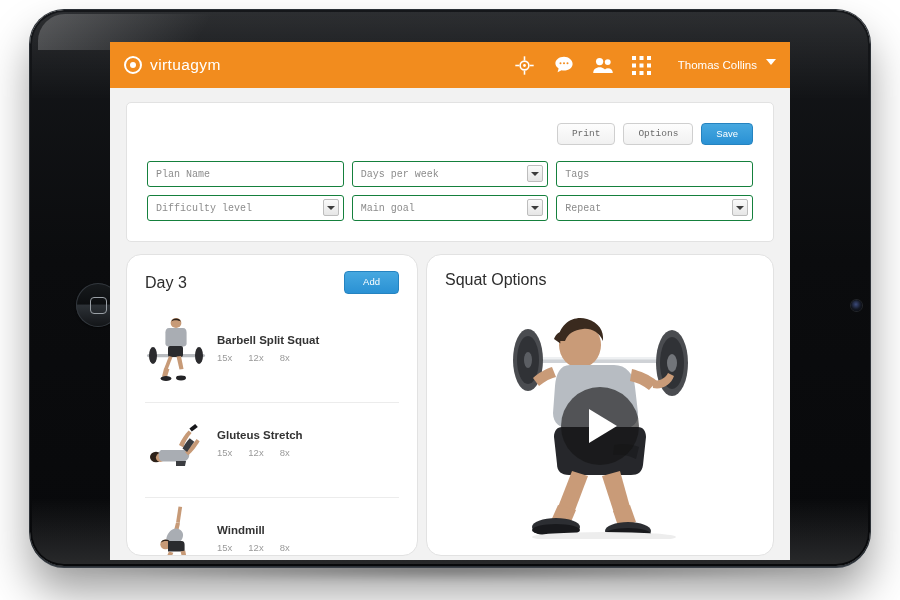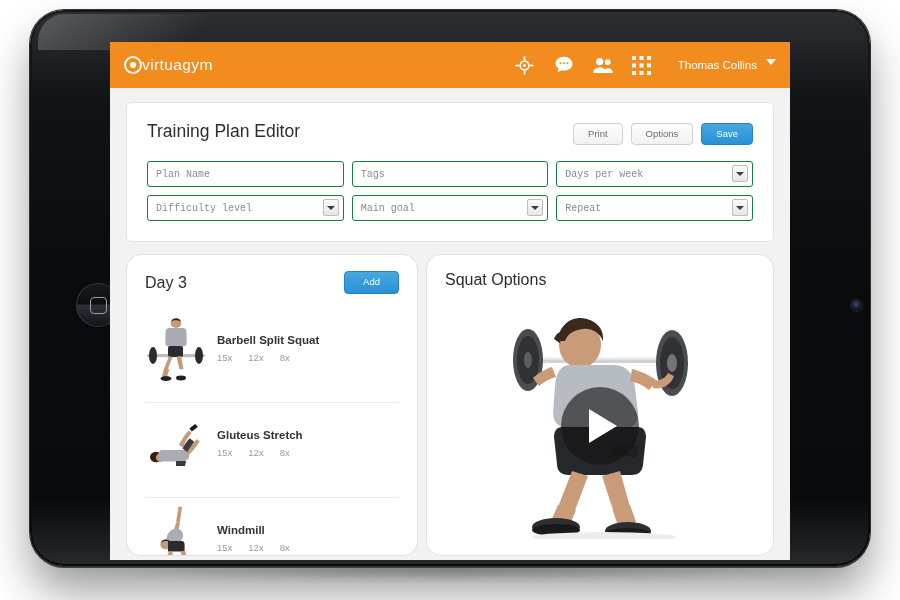--- a/index.html
+++ b/index.html
@@ -66,21 +66,21 @@
     background: #f2f2f2;
     overflow: hidden;
   }
 
   
   .topbar {
     height: 46px; background: #f28c1e;
     display: flex; align-items: center; padding: 0 14px;
     position: relative;
   }
-  .brand { display: flex; align-items: center; gap: 0; }
+  .brand { display: flex; align-items: center; gap: 8px; }
   .brand-mark {
     width: 18px; height: 18px; border-radius: 50%;
     border: 2px solid #fff; display: flex; align-items: center; justify-content: center;
   }
   .brand-mark i { width: 6px; height: 6px; border-radius: 50%; background: #fff; display: block; }
   .brand-text { color: #fff; font-size: 15.5px; letter-spacing: .4px; }
 
   .topnav { margin-left: auto; display: flex; align-items: center; gap: 17px; }
   .nav-icon { width: 22px; height: 22px; display: flex; align-items: center; justify-content: center; cursor: pointer; }
   .nav-icon svg { display: block; }
@@ -94,21 +94,21 @@
     background: #fff; border: 1px solid #e2e2e2; border-radius: 5px;
   }
   .editor-card { padding: 18px 20px 20px 20px; }
   .editor-head { display: flex; align-items: flex-start; }
   .editor-title { font-size: 17.5px; color: #2d2d2d; font-weight: normal; }
   .editor-actions { margin-left: auto; display: flex; gap: 8px; padding-top: 2px; }
   .btn {
     font-size: 9.5px; padding: 5px 14px; border-radius: 4px;
     border: 1px solid #cfcfcf; cursor: pointer; line-height: 1.1;
   }
-  .btn-light { background: linear-gradient(180deg,#fdfdfd,#f1f1f1); color: #6b6b6b; }
+  .btn-light { background: linear-gradient(180deg,#fdfdfd,#f1f1f1); color: #6b6b6b; font-family: Liberation Mono, monospace; }
   .btn-primary {
     background: linear-gradient(180deg,#46a8e0,#2a91d4); color: #fff;
     border: 1px solid #2583c0;
   }
 
   .fields { margin-top: 16px; display: flex; flex-direction: column; gap: 8px; }
   .field-row { display: flex; gap: 8px; }
   .field { flex: 1; position: relative; }
   .field input, .field .selectbox {
     width: 100%; height: 26px; border: 1px solid #15803d; border-radius: 3px;
@@ -230,41 +230,40 @@
             <span class="user-name">Thomas Collins</span>
             <span class="caret"></span>
           </span>
         </div>
       </div>
 
       <div class="content">
 
         <div class="card editor-card">
           <div class="editor-head">
-            <h1 class="editor-title">Training Plan Editor</h1>
             <div class="editor-actions">
               <button class="btn btn-light">Print</button>
               <button class="btn btn-light">Options</button>
               <button class="btn btn-primary">Save</button>
             </div>
           </div>
 
           <div class="fields">
             <div class="field-row">
               <div class="field">
                 <input type="text" placeholder="Plan Name" style="">
               </div>
               <div class="field">
-                <input type="text" placeholder="Tags" style="">
-              </div>
-              <div class="field">
                 <div class="selectbox">Days per week</div>
                 <span class="sel-arrow">
                     <i class="chev"></i>
                   </span>
+              </div>
+              <div class="field">
+                <input type="text" placeholder="Tags" style="">
               </div>
             </div>
             <div class="field-row">
               <div class="field">
                 <div class="selectbox">Difficulty level</div>
                 <span class="sel-arrow">
                     <i class="chev"></i>
                   </span>
               </div>
               <div class="field">

